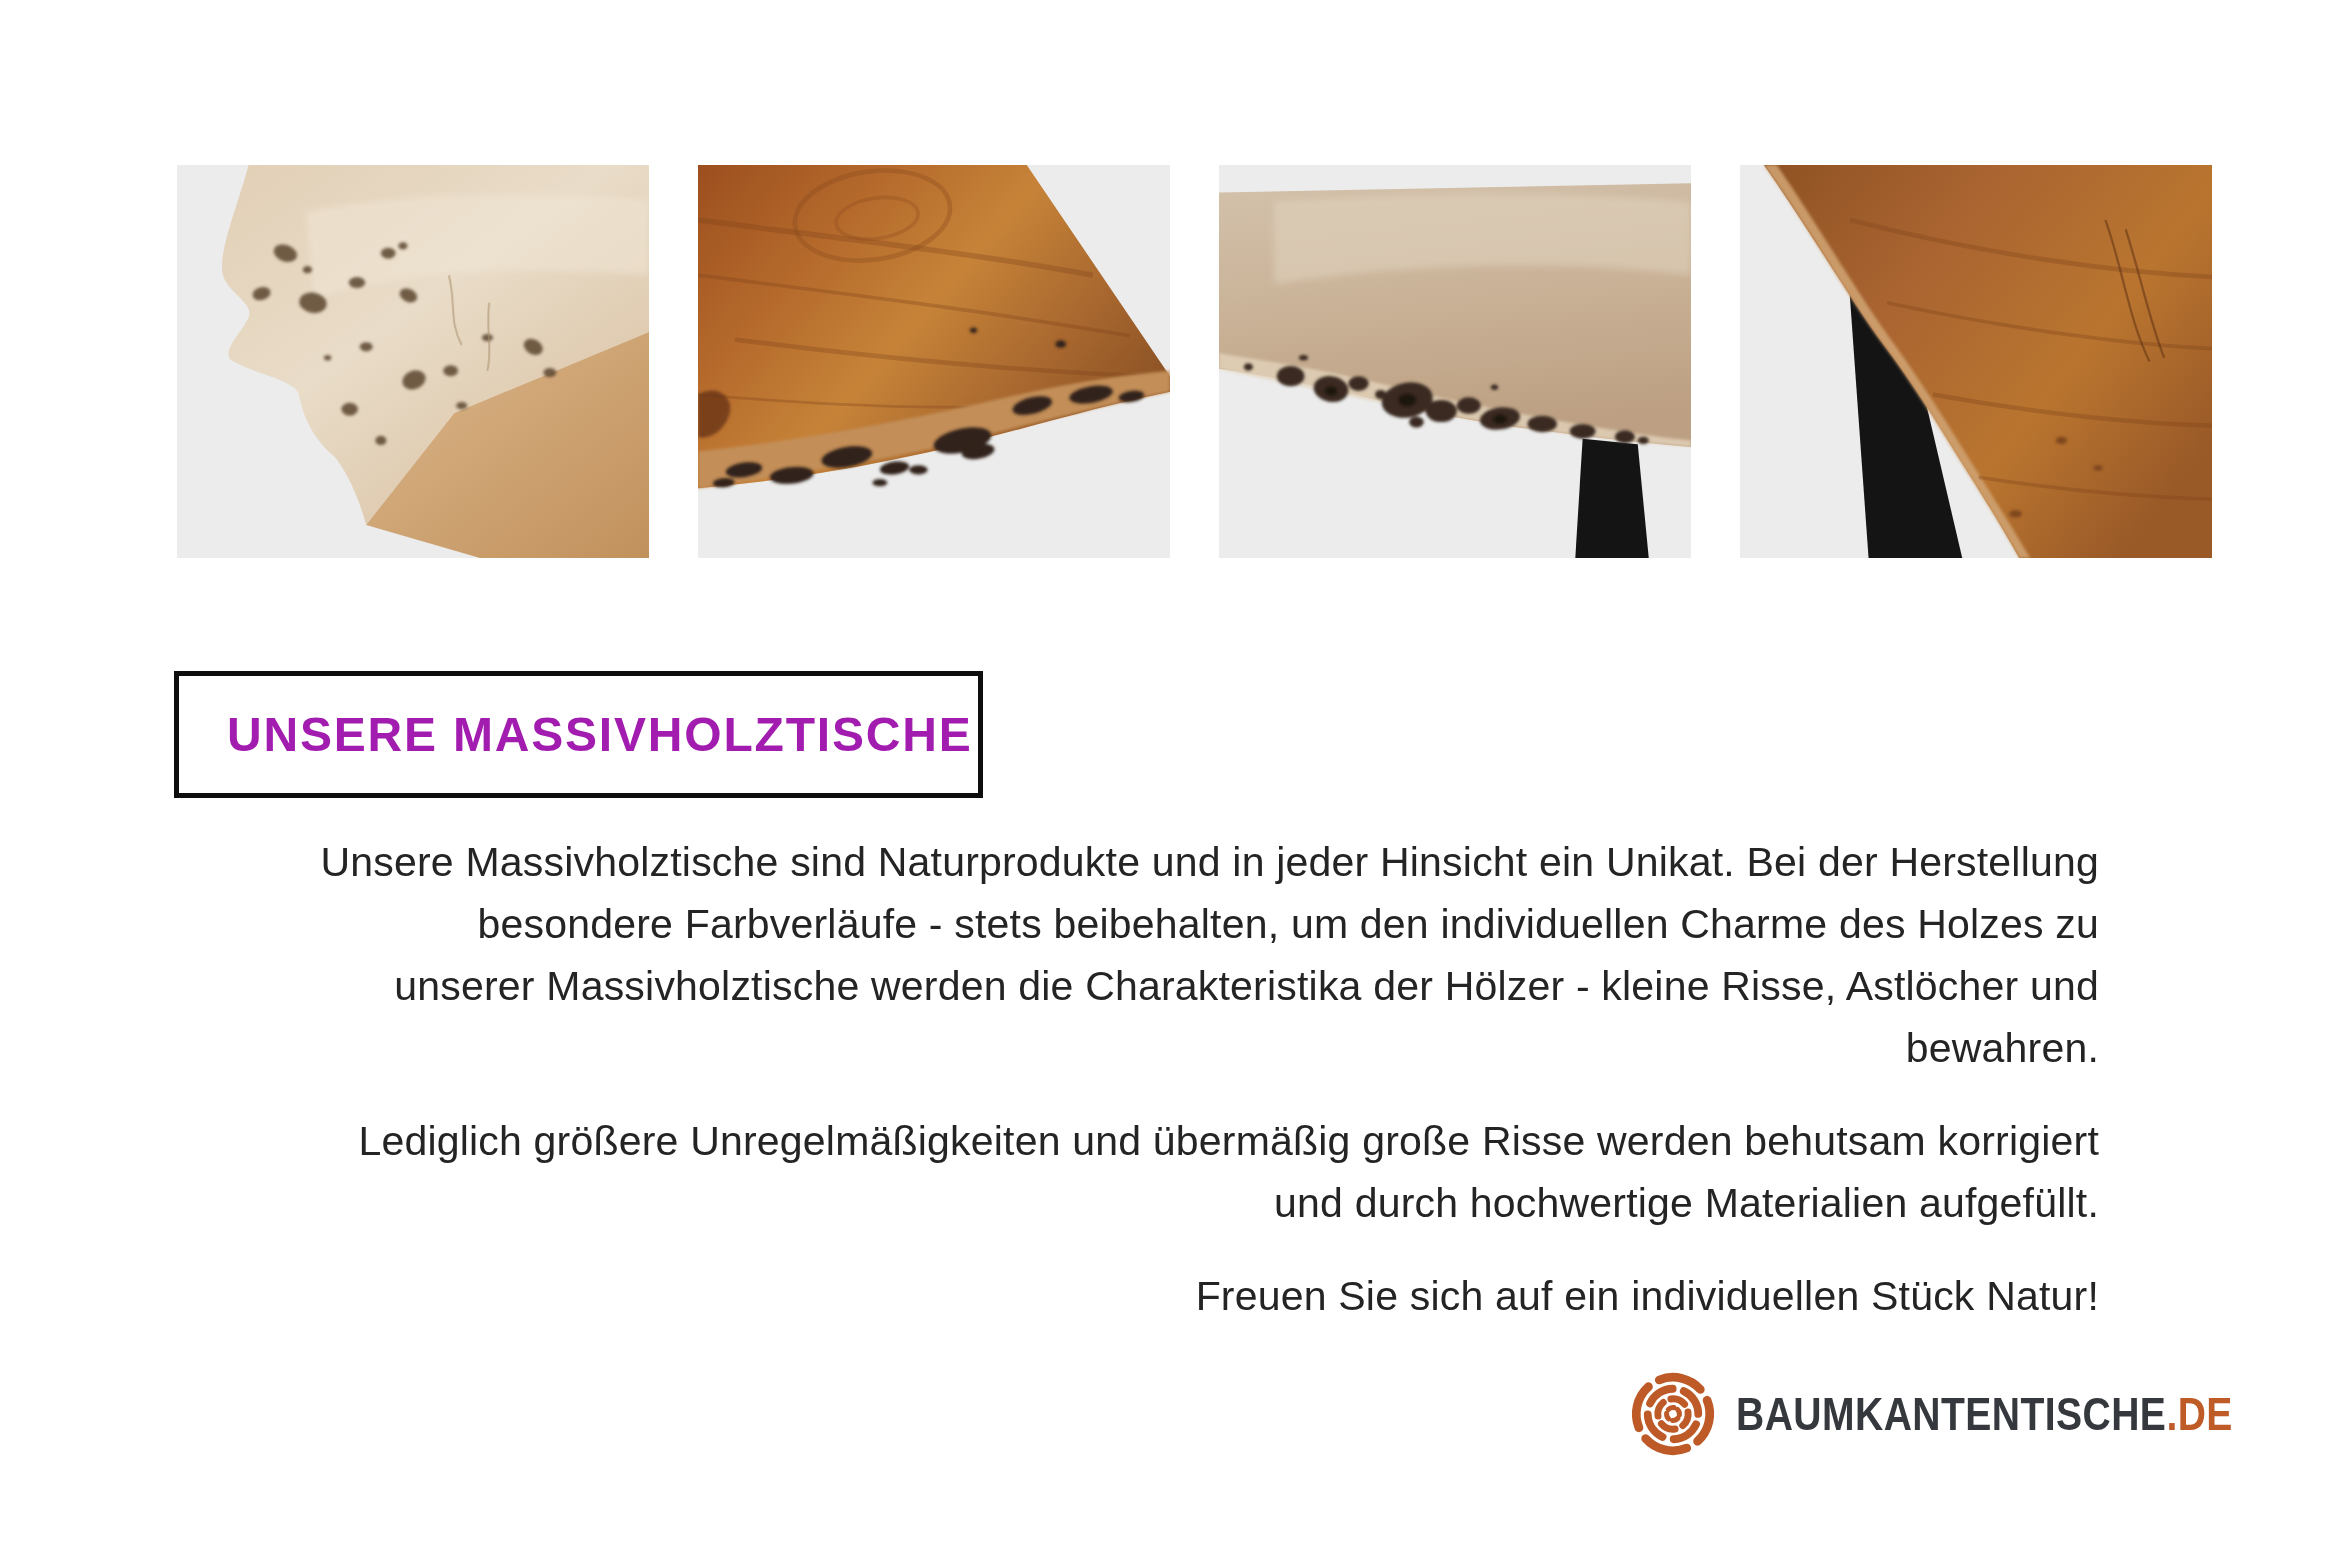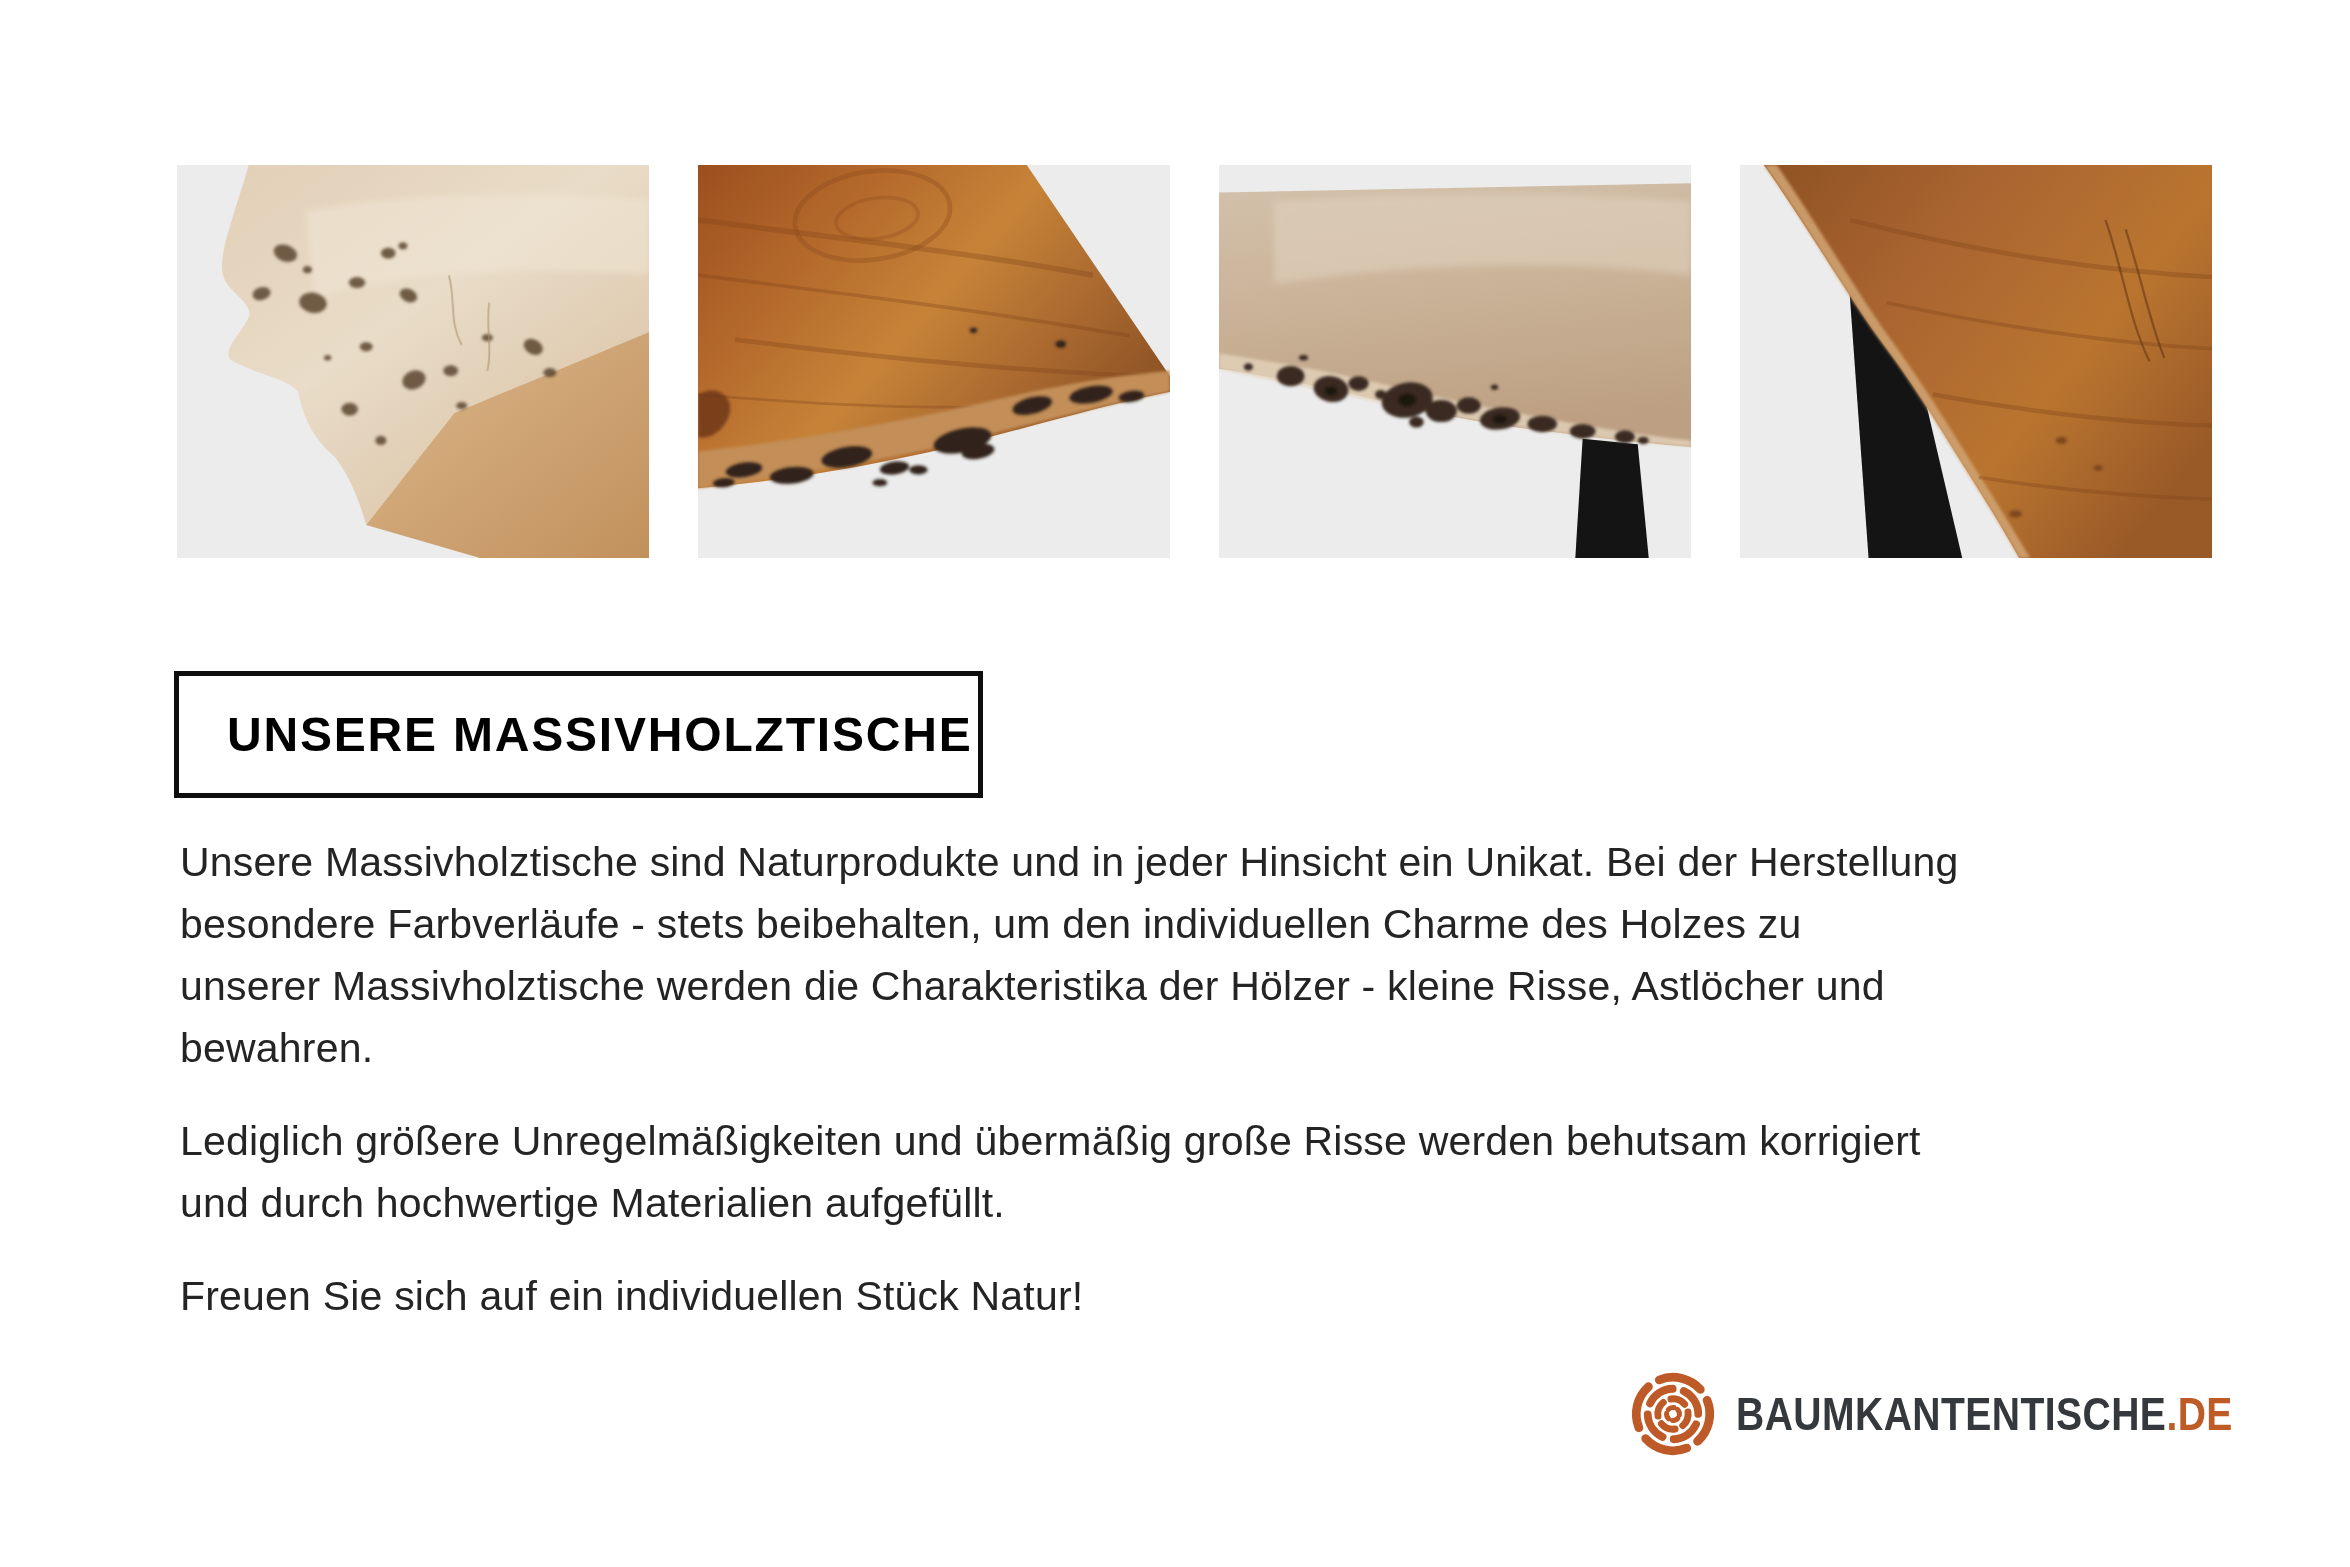--- a/index.html
+++ b/index.html
@@ -10,26 +10,26 @@
   .gallery{position:absolute;left:177px;top:165px;display:flex;gap:49px;}
   .photo{width:472px;height:393px;}
   .photo svg{display:block;width:472px;height:393px;}
 
   .title-box{
     position:absolute;left:174px;top:671px;width:809px;height:127px;
     border:5.5px solid #0e0e0e;box-sizing:border-box;
     display:flex;align-items:center;padding-left:48px;background:#ffffff;
   }
   .title-box h1{
-    margin:0;font-size:48px;font-weight:700;letter-spacing:1.8px;color:#000000;
+    margin:0;font-size:48px;font-weight:700;letter-spacing:1.8px;color:#a21caf;
     white-space:nowrap;
   }
 
   .body-text{position:absolute;left:180px;top:831px;width:1919px;color:#242424;}
-  .para{margin:0 0 31px 0;}
+  .para{margin:0 0 31px 0;text-align:right;}
   .line{font-size:41px;line-height:62px;font-weight:400;letter-spacing:0.2px;white-space:nowrap;}
 
   .logo{
     position:absolute;left:1628px;top:1369px;height:90px;
     display:flex;align-items:center;gap:18.4px;
   }
   .logo-icon{width:90px;height:90px;flex:none;}
   .logo-text{
     font-size:46px;font-weight:700;color:#35393d;white-space:nowrap;
     transform:scaleX(0.85);transform-origin:left center;letter-spacing:0.5px;

